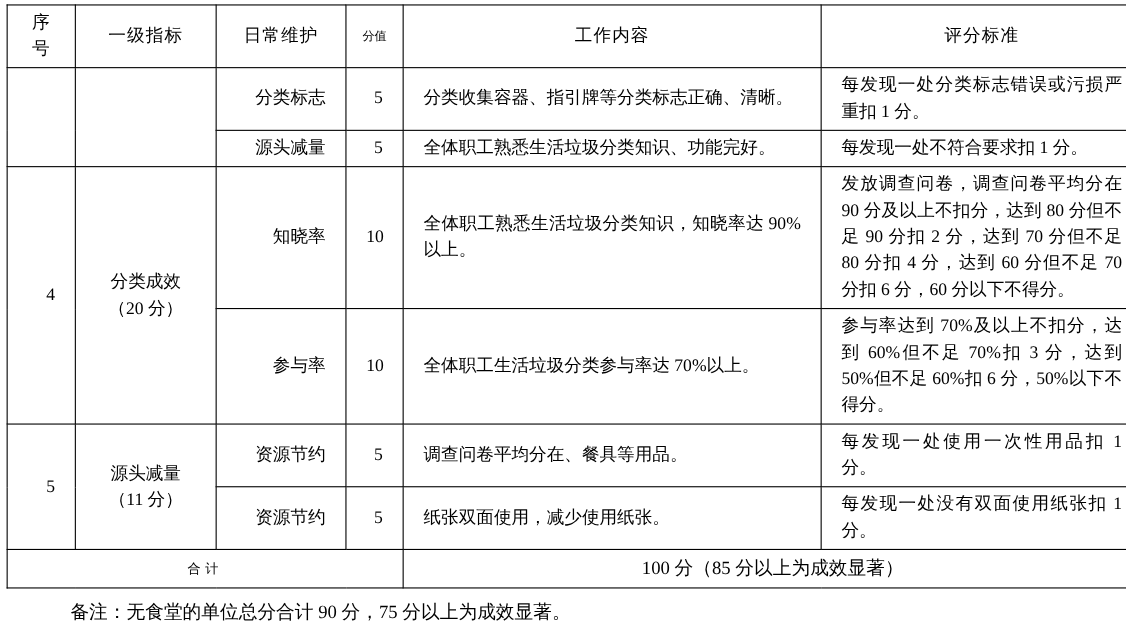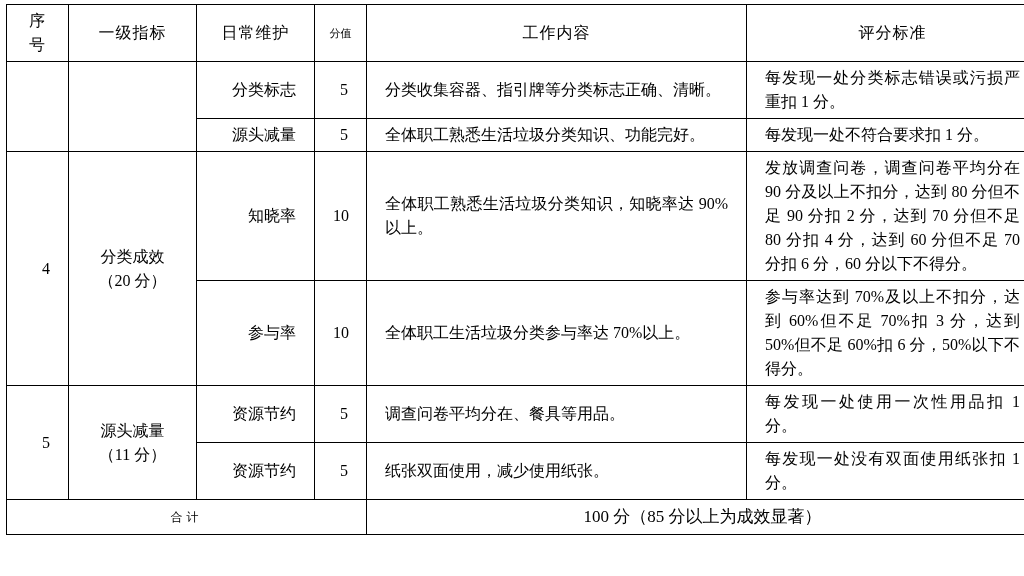--- a/index.html
+++ b/index.html
@@ -171,14 +171,15 @@
       </tr>
 
       <tr class="total-row">
         <td class="total-label" colspan="4">合计</td>
         <td class="total-value" colspan="2">100 分（85 分以上为成效显著）</td>
       </tr>
 
     </tbody>
   </table>
 
+  <p class="note">备注：无食堂的单位总分合计 90 分，75 分以上为成效显著。</p>
 
 </div>
 
 </body></html>

